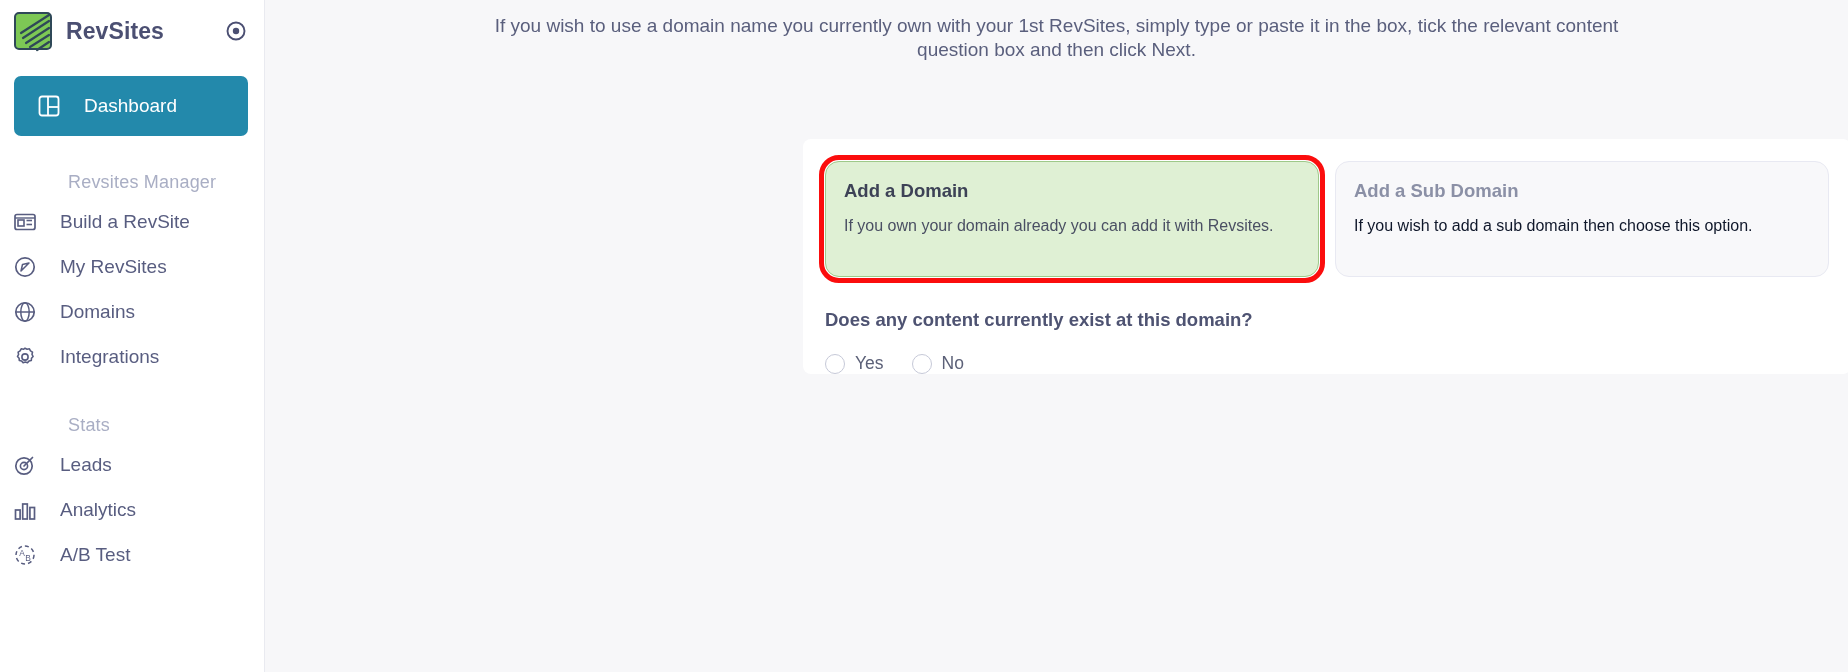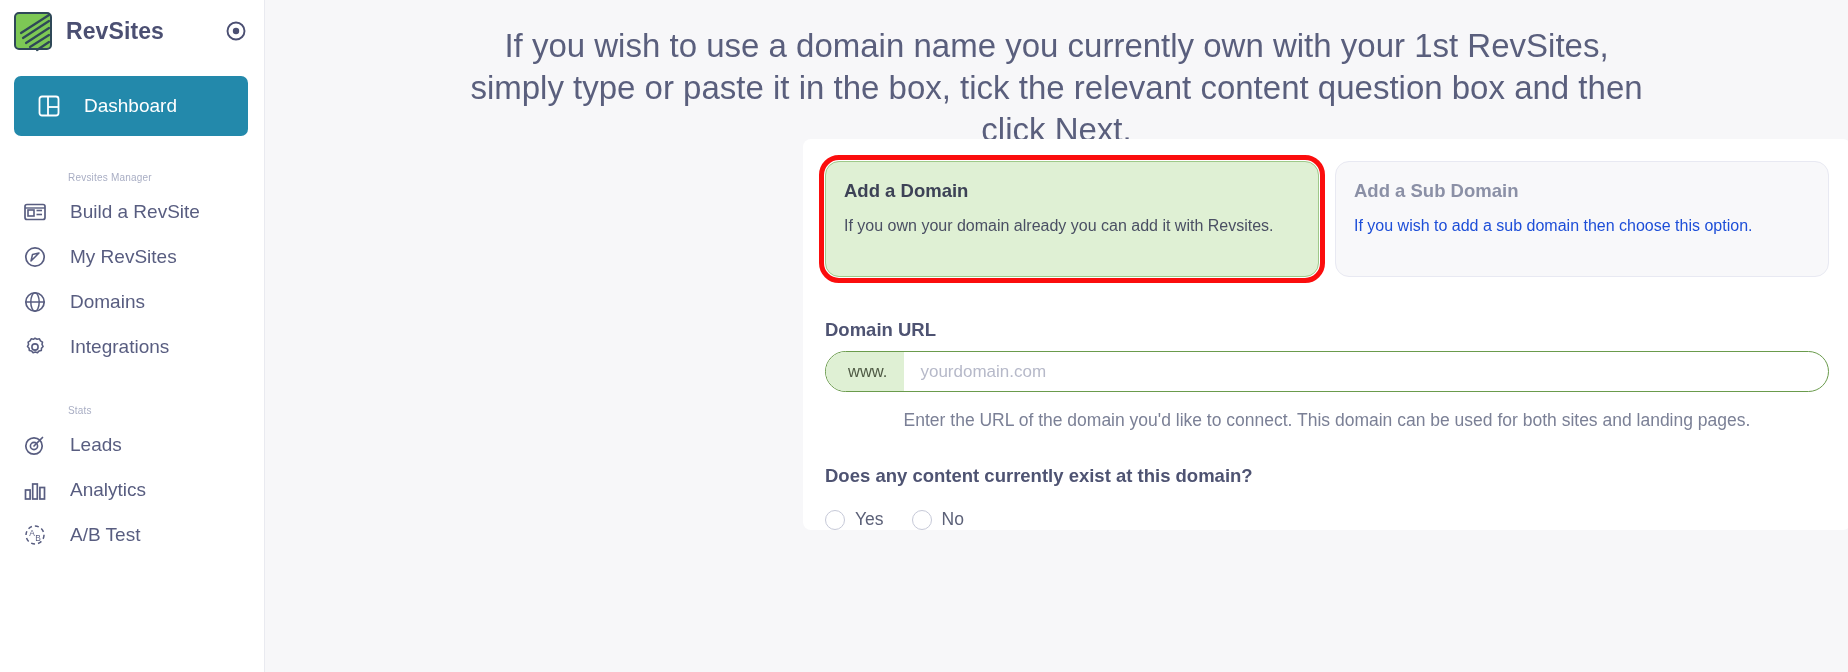--- a/index.html
+++ b/index.html
@@ -62,56 +62,56 @@
     cursor: pointer;
   }
   .nav-active .nav-label {
     color: #ffffff;
     font-size: 19px;
     margin-left: 22px;
     font-weight: 500;
   }
   .nav-group-title {
     color: #a9aec4;
-    font-size: 10px;
+    font-size: 18px;
     padding: 0 0 0 68px;
     margin-top: 36px;
     margin-bottom: 6px;
     letter-spacing: .2px;
   }
   .nav-item {
     display: flex;
     align-items: center;
     height: 45px;
-    padding-left: 22px;
+    padding-left: 12px;
     cursor: pointer;
   }
   .nav-item .nav-label {
     color: #585d80;
     font-size: 19px;
     margin-left: 22px;
   }
   .nav-icon { width: 26px; height: 26px; flex: none; display: flex; align-items: center; justify-content: center; }
 
   
   .main {
     flex: 1;
     height: 672px;
     background: #f7f7f9;
     overflow: hidden;
     position: relative;
   }
   .page-heading {
     text-align: center;
     color: #5a5f7d;
-    font-size: 33px;
+    font-size: 19px;
     line-height: 1.28;
     padding: 14px 40px 0 40px;
     max-width: 1260px;
-    margin: 11px auto;
+    margin: 0 auto;
     font-weight: 400;
   }
 
   .panel {
     position: absolute;
     left: 538px;
     top: 139px;
     width: 1048px;
     background: #ffffff;
     border-radius: 8px;
@@ -142,21 +142,21 @@
     font-weight: bold;
     color: #3d4256;
     margin-bottom: 13px;
   }
   .choice-card.plain .choice-title { color: #8b90a6; font-weight: bold; }
   .choice-desc {
     font-size: 16px;
     line-height: 1.4;
     color: #4a4f63;
   }
-  .choice-card.plain .choice-desc { color: #1d4ed8; }
+  .choice-card.plain .choice-desc { color: #0f172a; }
 
   .field-block { margin-top: 42px; }
   .field-label {
     font-size: 18.5px;
     font-weight: bold;
     color: #4e5372;
     margin-bottom: 10px;
   }
   .input-wrap {
     display: flex;
@@ -352,28 +352,20 @@
           <div class="choice-desc">If you own your domain already you can add it with Revsites.</div>
         </div>
 
         <div class="choice-card plain">
           <div class="choice-title">Add a Sub Domain</div>
           <div class="choice-desc">If you wish to add a sub domain then choose this option.</div>
         </div>
 
       </div>
 
-      <div class="field-block">
-        <div class="field-label">Domain URL</div>
-        <div class="input-wrap">
-          <span class="input-prefix">www.</span>
-          <input class="input-field" type="text" placeholder="yourdomain.com" style="">
-        </div>
-        <div class="field-help">Enter the URL of the domain you'd like to connect. This domain can be used for both sites and landing pages.</div>
-      </div>
 
       <div class="question-block">
         <div class="question-title">Does any content currently exist at this domain?</div>
         <div class="radio-row">
           <label class="radio-opt">
             <span class="radio-dot"></span>
             <span class="radio-label">Yes</span>
           </label>
           <label class="radio-opt">
             <span class="radio-dot"></span>

